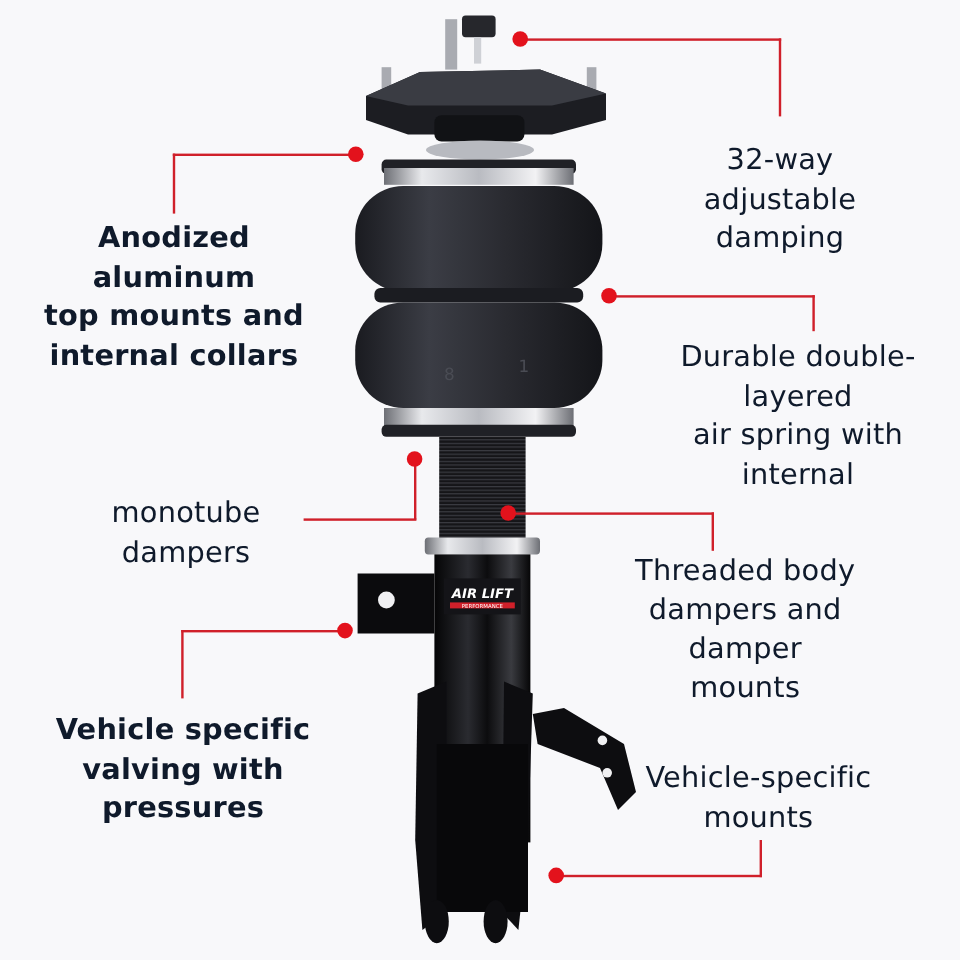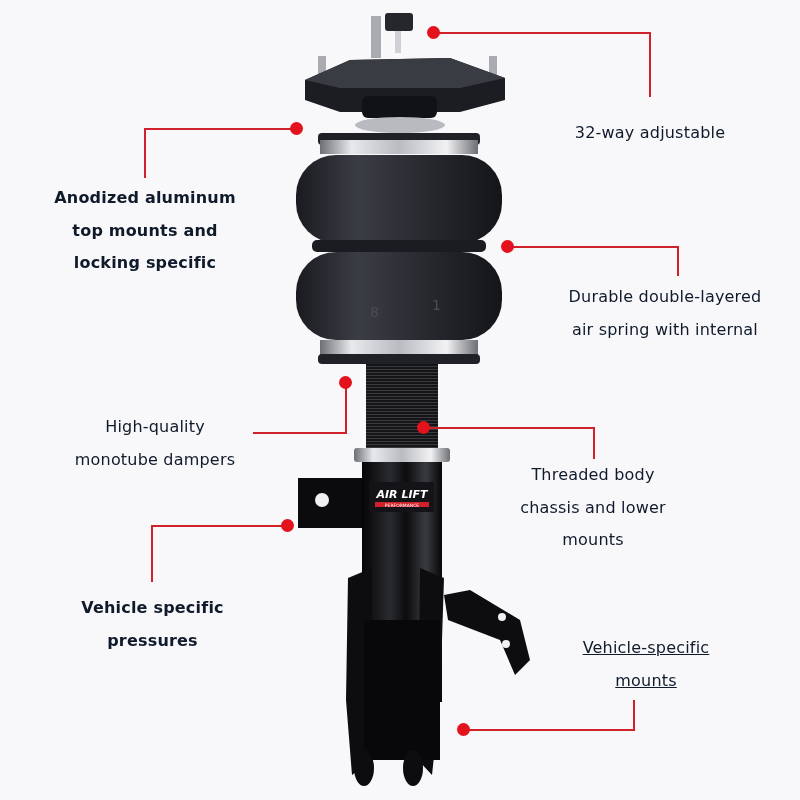--- a/index.html
+++ b/index.html
@@ -1,18 +1,18 @@
 <!DOCTYPE html>
 <html><head>
   <meta charset="utf-8">
   <style>
     html, body { margin: 0; padding: 0; }
     body { width: 800px; height: 800px; background: #f8f8fa; position: relative; overflow: hidden;
            font-family: "DejaVu Sans", "Liberation Sans", sans-serif; }
-    .label { position: absolute; color: #0f1a2b; font-size: 16px; line-height: 32.5px; text-align: center; letter-spacing: 0.2px; }
+    .label { position: absolute; color: #0f1a2b; font-size: 24px; line-height: 32.5px; text-align: center; letter-spacing: 0.2px; }
     .line { position: absolute; background: #d0202a; }
     .dot { position: absolute; width: 13px; height: 13px; border-radius: 50%; background: #e3121c; }
     svg.product { position: absolute; left: 0; top: 0; }
   </style>
 </head>
 <body>
 
 <svg class="product" width="800" height="800" viewBox="0 0 800 800">
   <defs>
     <linearGradient id="chrome" x1="0" x2="1" y1="0" y2="0">
@@ -111,39 +111,40 @@
 <div class="line" style="left:151px;top:525px;width:137px;height:2px;"></div>
 <div class="line" style="left:151px;top:525px;width:2px;height:57px;"></div>
 <div class="dot" style="left:281px;top:519px;"></div>
 
 <div class="line" style="left:463px;top:729px;width:172px;height:2px;"></div>
 <div class="line" style="left:633px;top:700px;width:2px;height:31px;"></div>
 <div class="dot" style="left:457px;top:723px;"></div>
 
 <div class="label" style="left:540px;top:117px;width:220px;">
   <div>32-way adjustable</div>
+    <div>damping</div>
 </div>
 <div class="label" style="left:20px;top:182px;width:250px;font-weight:bold;">
   <div>Anodized aluminum</div>
   <div>top mounts and</div>
-    <div>locking specific</div>
+    <div>internal collars</div>
 </div>
 <div class="label" style="left:530px;top:281px;width:270px;">
   <div>Durable double-layered</div>
     <div>air spring with internal</div>
 </div>
 <div class="label" style="left:45px;top:411px;width:220px;">
-  <div>High-quality</div>
     <div>monotube dampers</div>
 </div>
-<div class="label" style="left:478px;top:459px;width:230px;">
+<div class="label" style="left:506px;top:459px;width:230px;">
   <div>Threaded body</div>
-    <div>chassis and lower</div>
+    <div>dampers and damper</div>
   <div>mounts</div>
 </div>
 <div class="label" style="left:40px;top:592px;width:225px;font-weight:bold;">
   <div>Vehicle specific</div>
+    <div>valving with</div>
     <div>pressures</div>
 </div>
-<div class="label" style="left:546px;top:632px;width:200px;text-decoration:underline;">
+<div class="label" style="left:532px;top:632px;width:200px;">
   <div>Vehicle-specific</div>
     <div>mounts</div>
 </div>
 
 </body></html>

